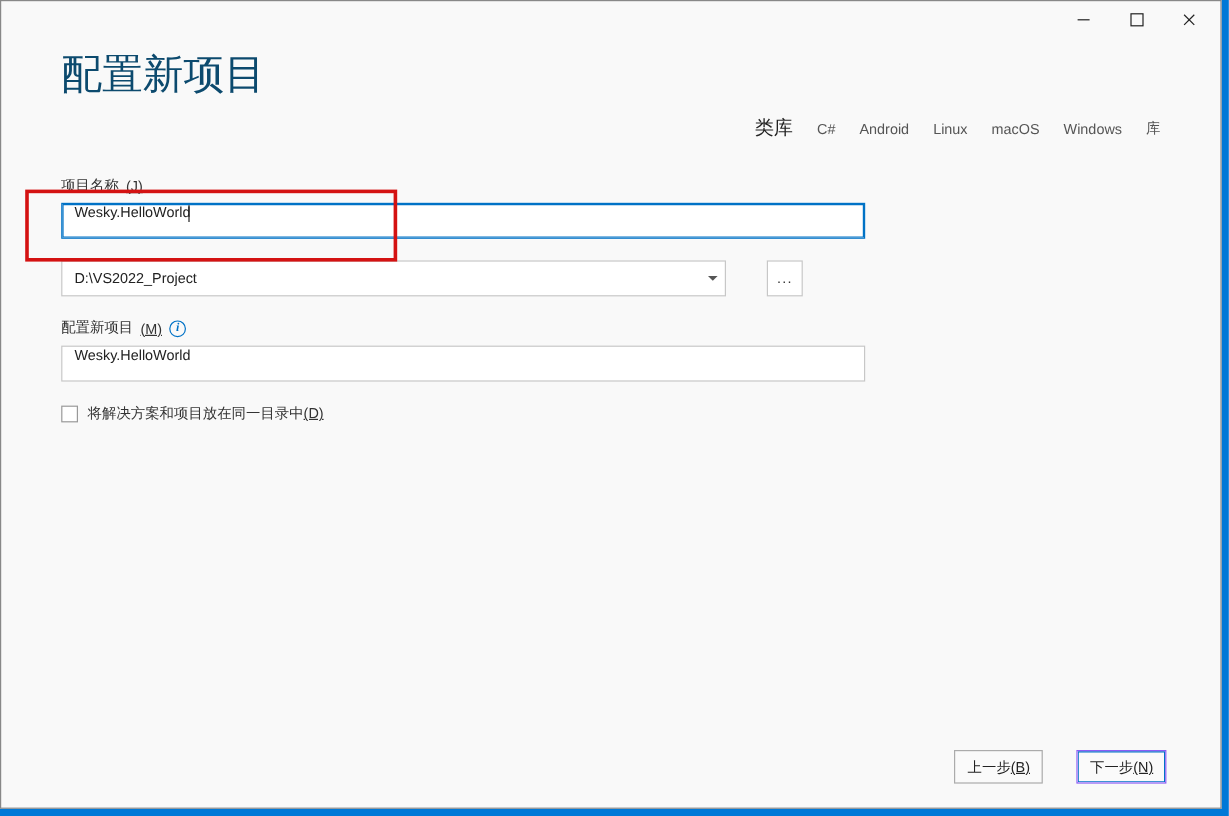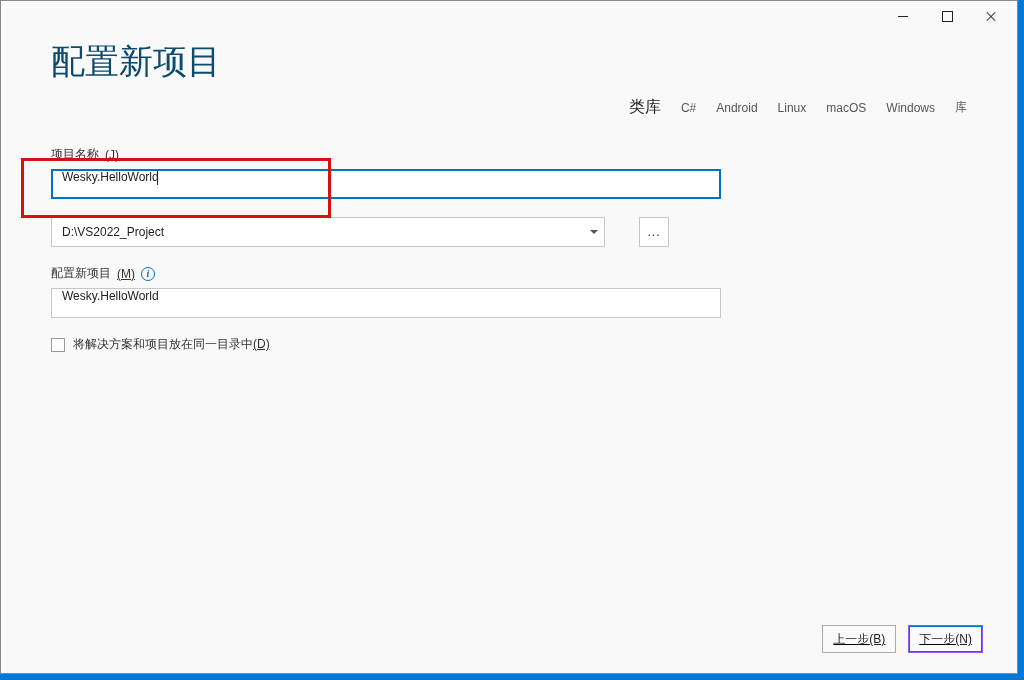--- a/index.html
+++ b/index.html
@@ -167,24 +167,23 @@
     .checkbox-box {
       width: 14px; height: 14px;
       border: 1px solid #999;
       background: #fff;
     }
     .checkbox-label { font-size: 12px; color: #333; }
 
     .footer {
       position: absolute;
       bottom: 20px;
-      right: 34px;
-      display: flex;
-      gap: 12px;
-      text-decoration: underline;
+      right: 45px;
+      display: flex;
+      gap: 28px;
     }
     .nav-btn {
       min-width: 74px;
       height: 28px;
       border: 1px solid #ababab;
       background: #fafafa;
       display: flex;
       align-items: center;
       justify-content: center;
       font-size: 12px;

